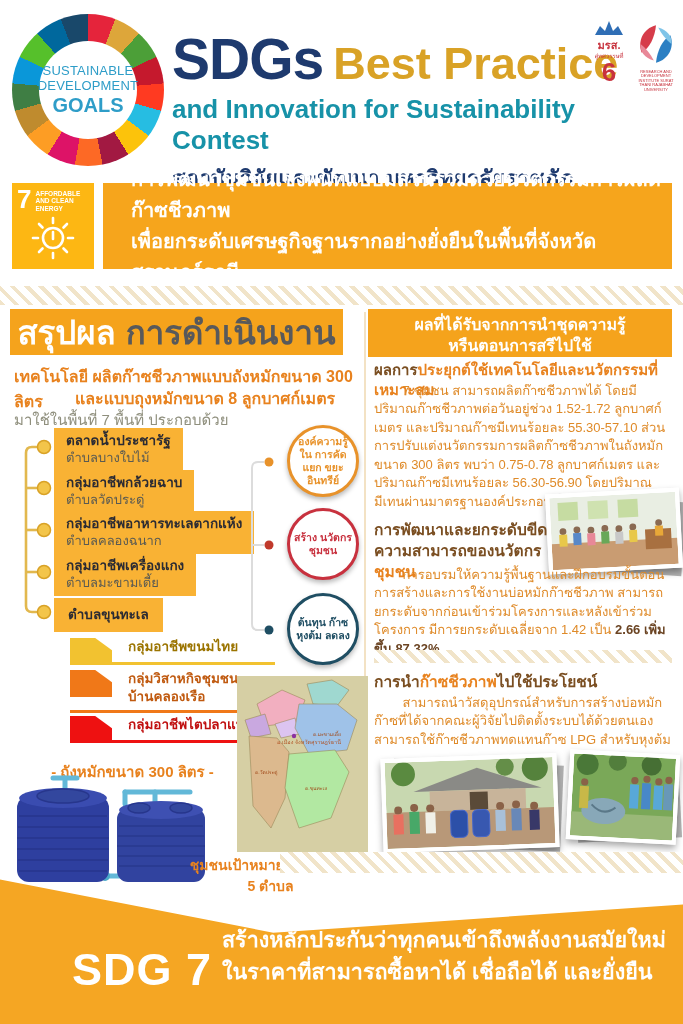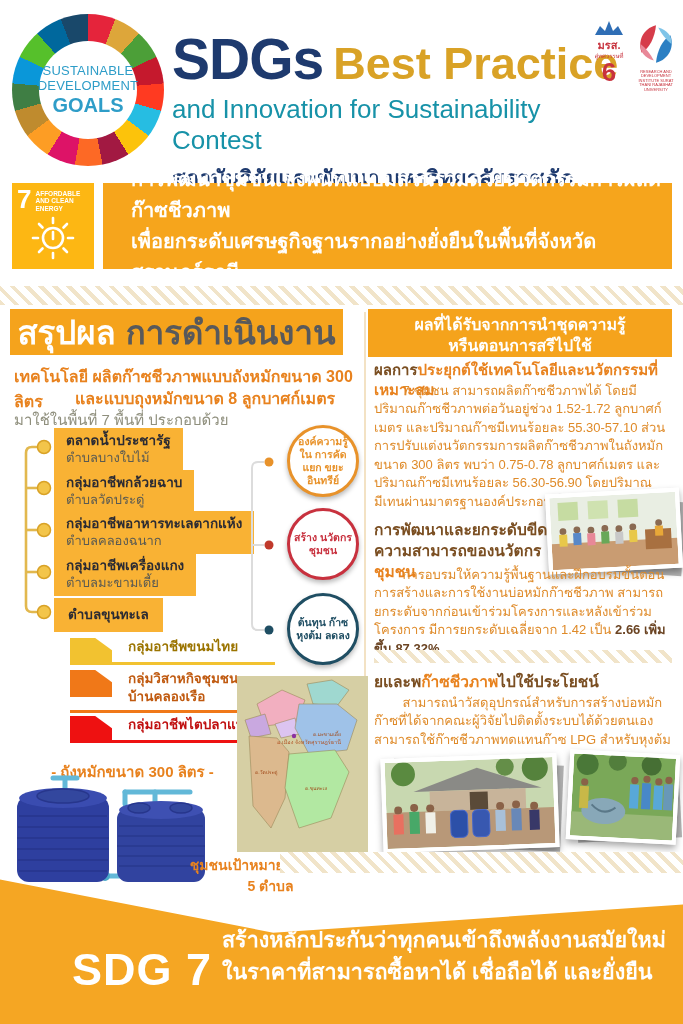--- a/index.html
+++ b/index.html
@@ -13,21 +13,21 @@
       #DD1367 0 212deg,#FD9D24 0 233deg,#BF8B2E 0 254deg,#3F7E44 0 275deg,#0A97D9 0 296deg,
       #56C02B 0 318deg,#00689D 0 339deg,#19486A 0 360deg);}
   .wheel-center{position:absolute;inset:27px;background:#fff;border-radius:50%;display:flex;
     flex-direction:column;align-items:center;justify-content:center;text-align:center;color:#2E9DC8;}
   .wheel-center .w1{font-size:13px;font-weight:normal;letter-spacing:.2px;}
   .wheel-center .w2{font-size:20px;font-weight:bold;margin-top:1px;}
   .title-block{position:absolute;left:172px;top:26px;width:420px;}
   .t-row{white-space:nowrap;}
   .h-sdgs{font-size:57px;font-weight:bold;color:#1E3A6E;letter-spacing:-1px;}
   .h-best{font-size:45px;font-weight:bold;color:#D9A226;margin-left:10px;}
-  .h-line2{font-size:26px;font-weight:normal;color:#1792A8;margin-top:2px;}
+  .h-line2{font-size:26px;font-weight:bold;color:#1792A8;margin-top:2px;}
   .h-line3{font-size:22px;font-weight:bold;color:#1E3A6E;margin-top:5px;}
   .mrs-logo{position:absolute;left:586px;top:20px;width:46px;height:86px;text-align:center;}
   .mrs-name{font-size:11px;font-weight:bold;color:#C8333E;line-height:1;}
   .mrs-sub{font-size:6px;color:#C8333E;}
   .mrs-num{font-size:26px;font-weight:bold;color:#C8333E;line-height:.9;}
   .rdi-logo{position:absolute;left:634px;top:22px;width:44px;height:66px;text-align:center;}
   .rdi-caption{font-size:4px;color:#C8333E;line-height:1.1;}
 
   
   .sdg7-box{position:absolute;left:12px;top:183px;width:82px;height:86px;background:#FDB713;color:#fff;}
@@ -355,21 +355,21 @@
 
   <div class="sec-title" style="left:374px;top:520px;width:190px;font-size:15.5px;">
     <div class="st-brown">การพัฒนาและยกระดับขีด</div>
     <div><span class="st-brown">ความสามารถของนวัตกร</span><span class="st-orange">ชุมชน</span></div>
   </div>
   <div class="para" style="top:566px;"><span>การอบรมให้ความรู้พื้นฐานและฝึกอบรมขั้นตอนการสร้างและการใช้งานบ่อหมักก๊าซชีวภาพ สามารถยกระดับจากก่อนเข้าร่วมโครงการและหลังเข้าร่วมโครงการ มีการยกระดับเฉลี่ยจาก 1.42 เป็น </span><b>2.66 เพิ่มขึ้น 87.32%</b></div>
 
   <div class="hatch" style="left:374px;top:650px;width:298px;height:13px;"></div>
 
   <div class="sec-title" style="left:374px;top:672px;width:300px;font-size:15.5px;">
-    <span class="st-brown">ยและพ</span><span class="st-orange">ก๊าซชีวภาพ</span><span class="st-brown">ไปใช้ประโยชน์</span>
+    <span class="st-brown">การนำ</span><span class="st-orange">ก๊าซชีวภาพ</span><span class="st-brown">ไปใช้ประโยชน์</span>
   </div>
   <div class="para" style="top:694px;">สามารถนำวัสดุอุปกรณ์สำหรับการสร้างบ่อหมักก๊าซที่ได้จากคณะผู้วิจัยไปติดตั้งระบบได้ด้วยตนเอง สามารถใช้ก๊าซชีวภาพทดแทนก๊าซ LPG สำหรับหุงต้ม</div>
 
   <div class="photo-shadow" style="left:392px;top:762px;width:170px;height:86px;transform:rotate(2.5deg);"></div>
   <div class="photo" style="left:382px;top:756px;width:168px;height:86px;transform:rotate(-2deg);">
     <svg width="168" height="86" viewBox="0 0 168 86">
       <rect width="168" height="86" fill="#C8D8B0"></rect>
       <circle cx="18" cy="12" r="12" fill="#5A8A40"></circle>
         <circle cx="150" cy="10" r="13" fill="#55823C"></circle>
       <circle cx="120" cy="8" r="9" fill="#648E48"></circle>

